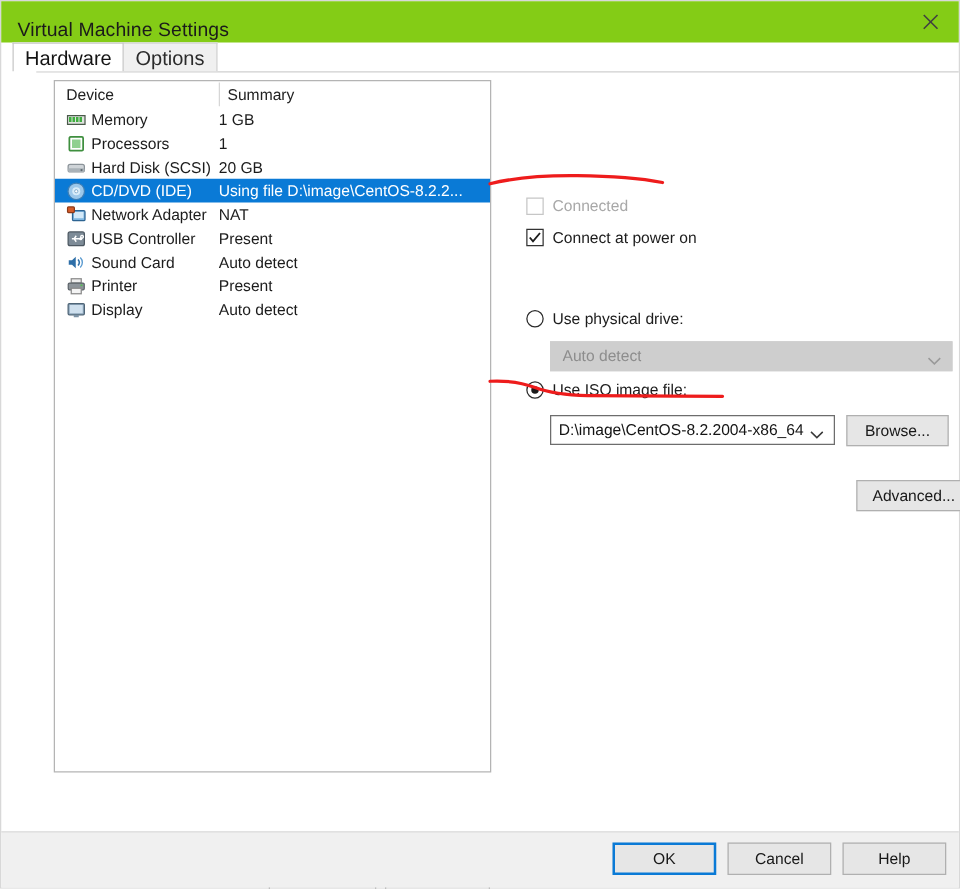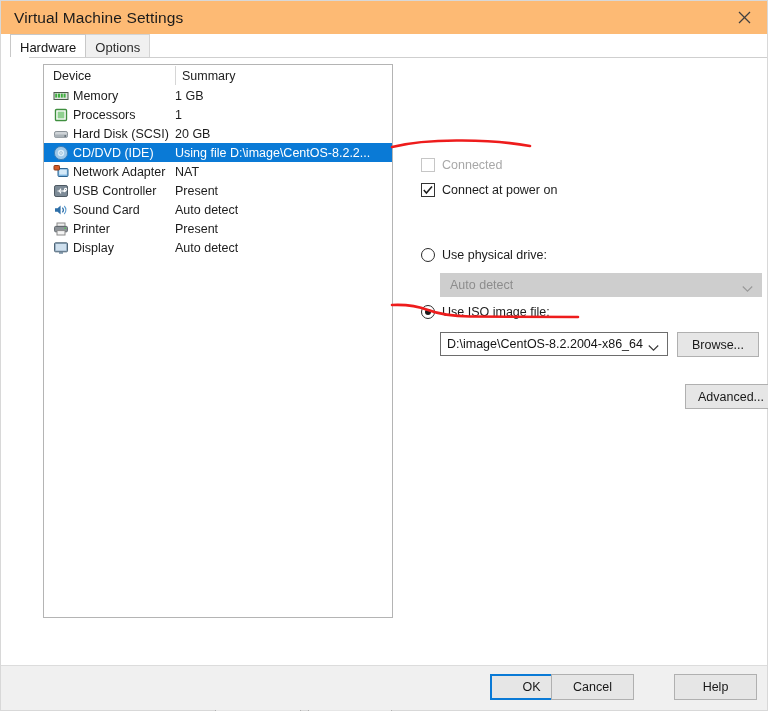--- a/index.html
+++ b/index.html
@@ -27,22 +27,22 @@
     box-sizing: border-box;
     display: flex;
     flex-direction: column;
   }
 
   
   #titlebar {
     height: 33px;
     flex: 0 0 33px;
     display: flex;
-    align-items: center;
-    background: #fdba74;
+    align-items: flex-end;
+    background: #84cc16;
     position: relative;
   }
   #title-text {
     font-size: 15.5px;
     color: #1b1b1b;
     padding-left: 13px;
     letter-spacing: .1px;
   }
   #close-btn {
     position: absolute;
@@ -60,21 +60,21 @@
     position: relative;
     padding-left: 9px;
     box-sizing: border-box;
     display: flex;
     align-items: flex-end;
   }
   .tab {
     height: 23px;
     box-sizing: border-box;
     padding: 3px 9px 0 9px;
-    font-size: 13px;
+    font-size: 16px;
     line-height: 19px;
     border: 1px solid #cfcfcf;
     border-bottom: none;
     cursor: default;
     position: relative;
   }
   .tab.active {
     background: #ffffff;
     border-color: #c8c8c8;
     z-index: 3;
@@ -303,21 +303,21 @@
   }
   #btn-ok {
     position: absolute;
     left: 489px; top: 8px;
     width: 83px; height: 26px;
     border: 2px solid #0a7ad6;
     background: #e6e6e6;
   }
   #btn-cancel {
     position: absolute;
-    left: 550px; top: 8px;
+    left: 581px; top: 8px;
     width: 83px; height: 26px;
   }
   #btn-help {
     position: absolute;
     left: 673px; top: 8px;
     width: 83px; height: 26px;
   }
 
   
   #annotations {

